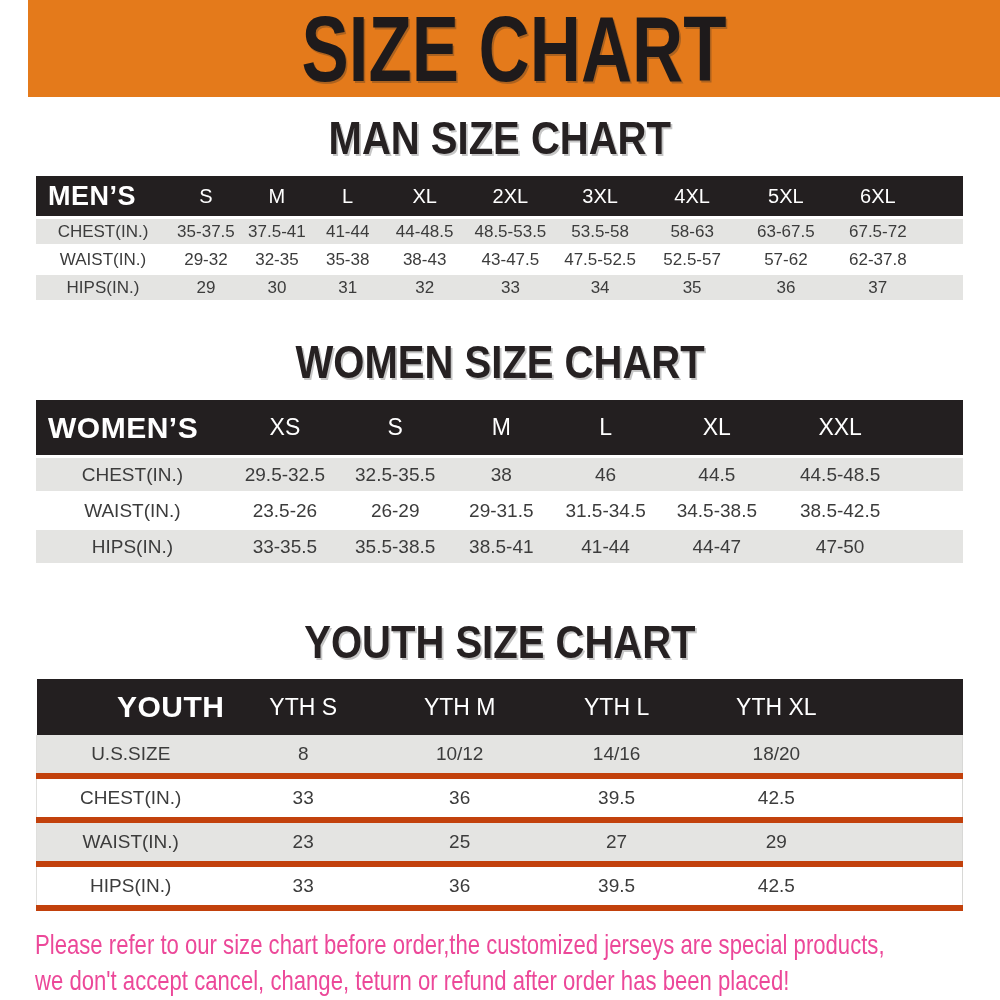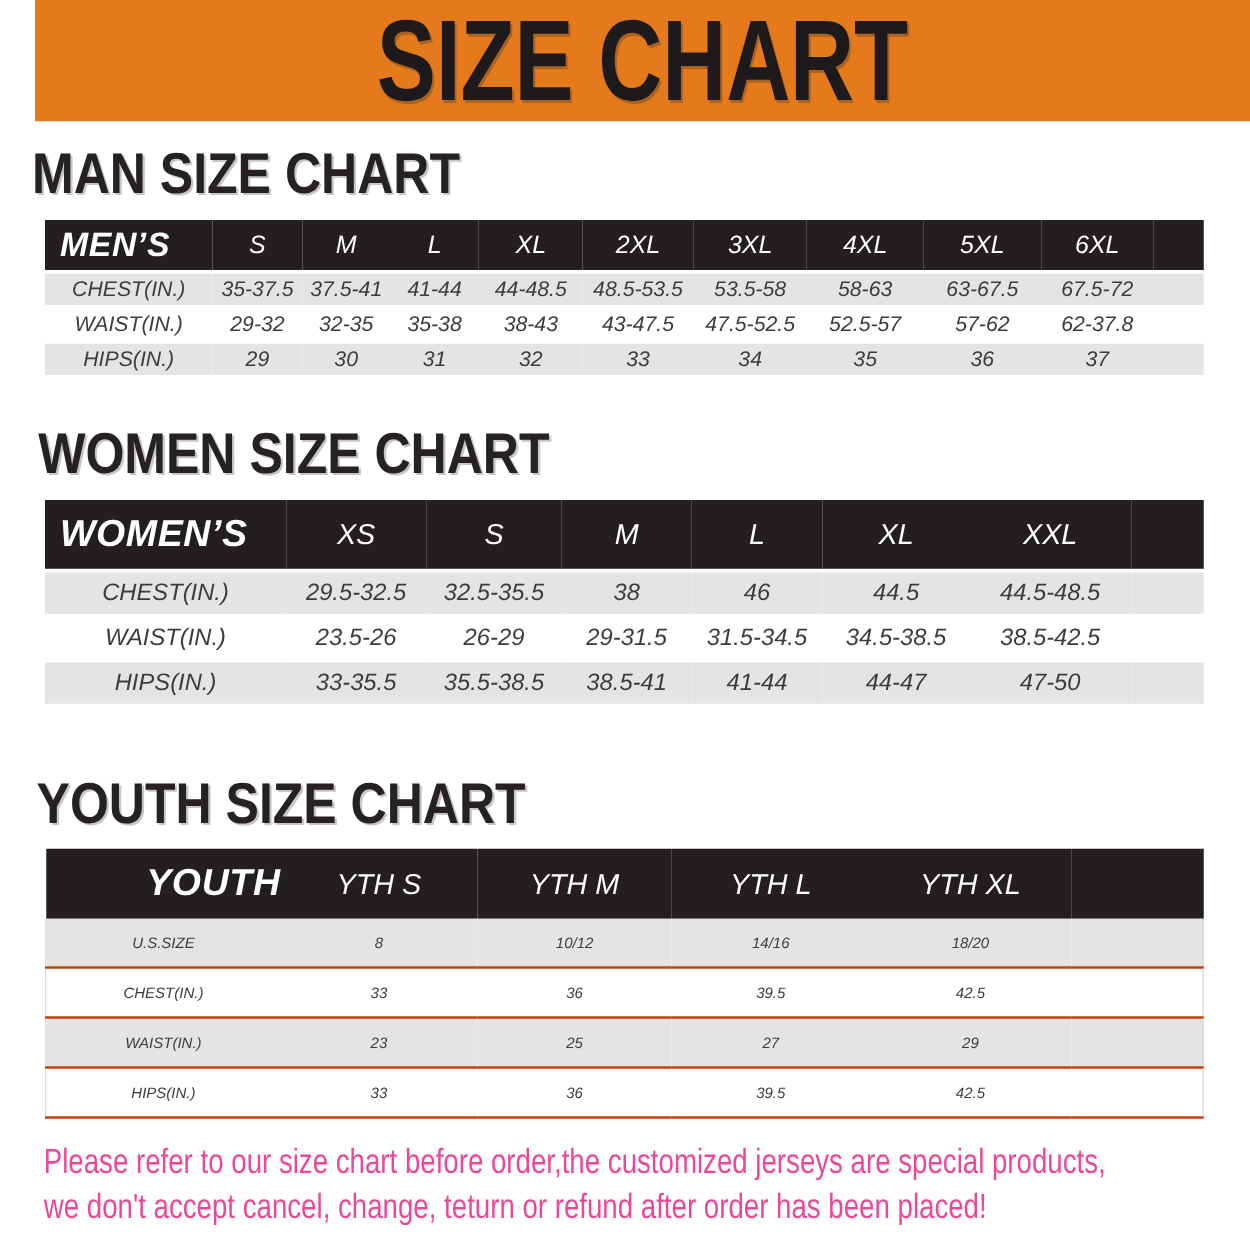--- a/index.html
+++ b/index.html
@@ -11,51 +11,51 @@
   .banner{
     height:97px;background:#E47A1B;
     display:flex;align-items:center;justify-content:center;margin-left:28px;
   }
   .banner-title{
     font-size:92px;font-weight:bold;line-height:1;color:#1E1A1B;
     transform:scaleX(0.77);white-space:nowrap;
     text-shadow:2px 2px 0 rgba(70,55,40,0.35);
   }
   
-  .sec-heading{display:flex;}
+  .sec-heading{display:flex;justify-content:center;}
   .sec-heading .txt{
     font-weight:bold;font-size:46px;line-height:1;color:#262122;
     transform:scaleX(0.87);white-space:nowrap;
     text-shadow:2px 2px 0 #c6c6c6;
   }
   .h-man{margin-top:18px;}
   .h-women{margin-top:36px;}
   .h-youth{margin-top:53px;}
   
-  table{margin-left:36px;width:927px;table-layout:fixed;font-style:italic;}
+  table{margin-left:36px;width:927px;table-layout:fixed;}
   .gapped{border-collapse:separate;border-spacing:0 3px;}
   th{background:#231F20;color:#ffffff;font-weight:normal;text-align:center;padding:0;}
   th.lbl{text-align:left;padding-left:12px;font-weight:bold;letter-spacing:0.5px;}
   td{text-align:center;color:#3C3C3C;padding:0;}
   tr.alt td{background:#E4E4E2;}
   
   .men{margin-top:12px;}
   .men th{height:40px;font-size:20px;}
   .men th.lbl{font-size:27px;}
   .men td{height:25px;font-size:17px;}
   
   .women{margin-top:12px;}
   .women th{height:55px;font-size:23px;}
   .women th.lbl{font-size:30px;}
   .women td{height:33px;font-size:19px;}
   
   .youth{margin-top:14px;border-collapse:collapse;}
   .youth th{height:56px;font-size:23px;}
   .youth th.lbl{font-size:30px;text-align:right;}
-  .youth td{height:38px;font-size:12px;border-bottom:2px solid #c2410c;}
+  .youth td{height:38px;font-size:19px;border-bottom:6px solid #c2410c;}
   .youth td:first-child{border-left:1px solid #DFDFDD;}
   .youth td:last-child{border-right:1px solid #D8D8D6;}
   
   .footer{margin:16px 0 16px 35px;color:#ec4899;font-size:28px;line-height:36px;}
   .footer .line{transform:scaleX(0.79);transform-origin:0 50%;white-space:nowrap;}
 </style>
 </head>
 <body>
 
 <div class="banner">

